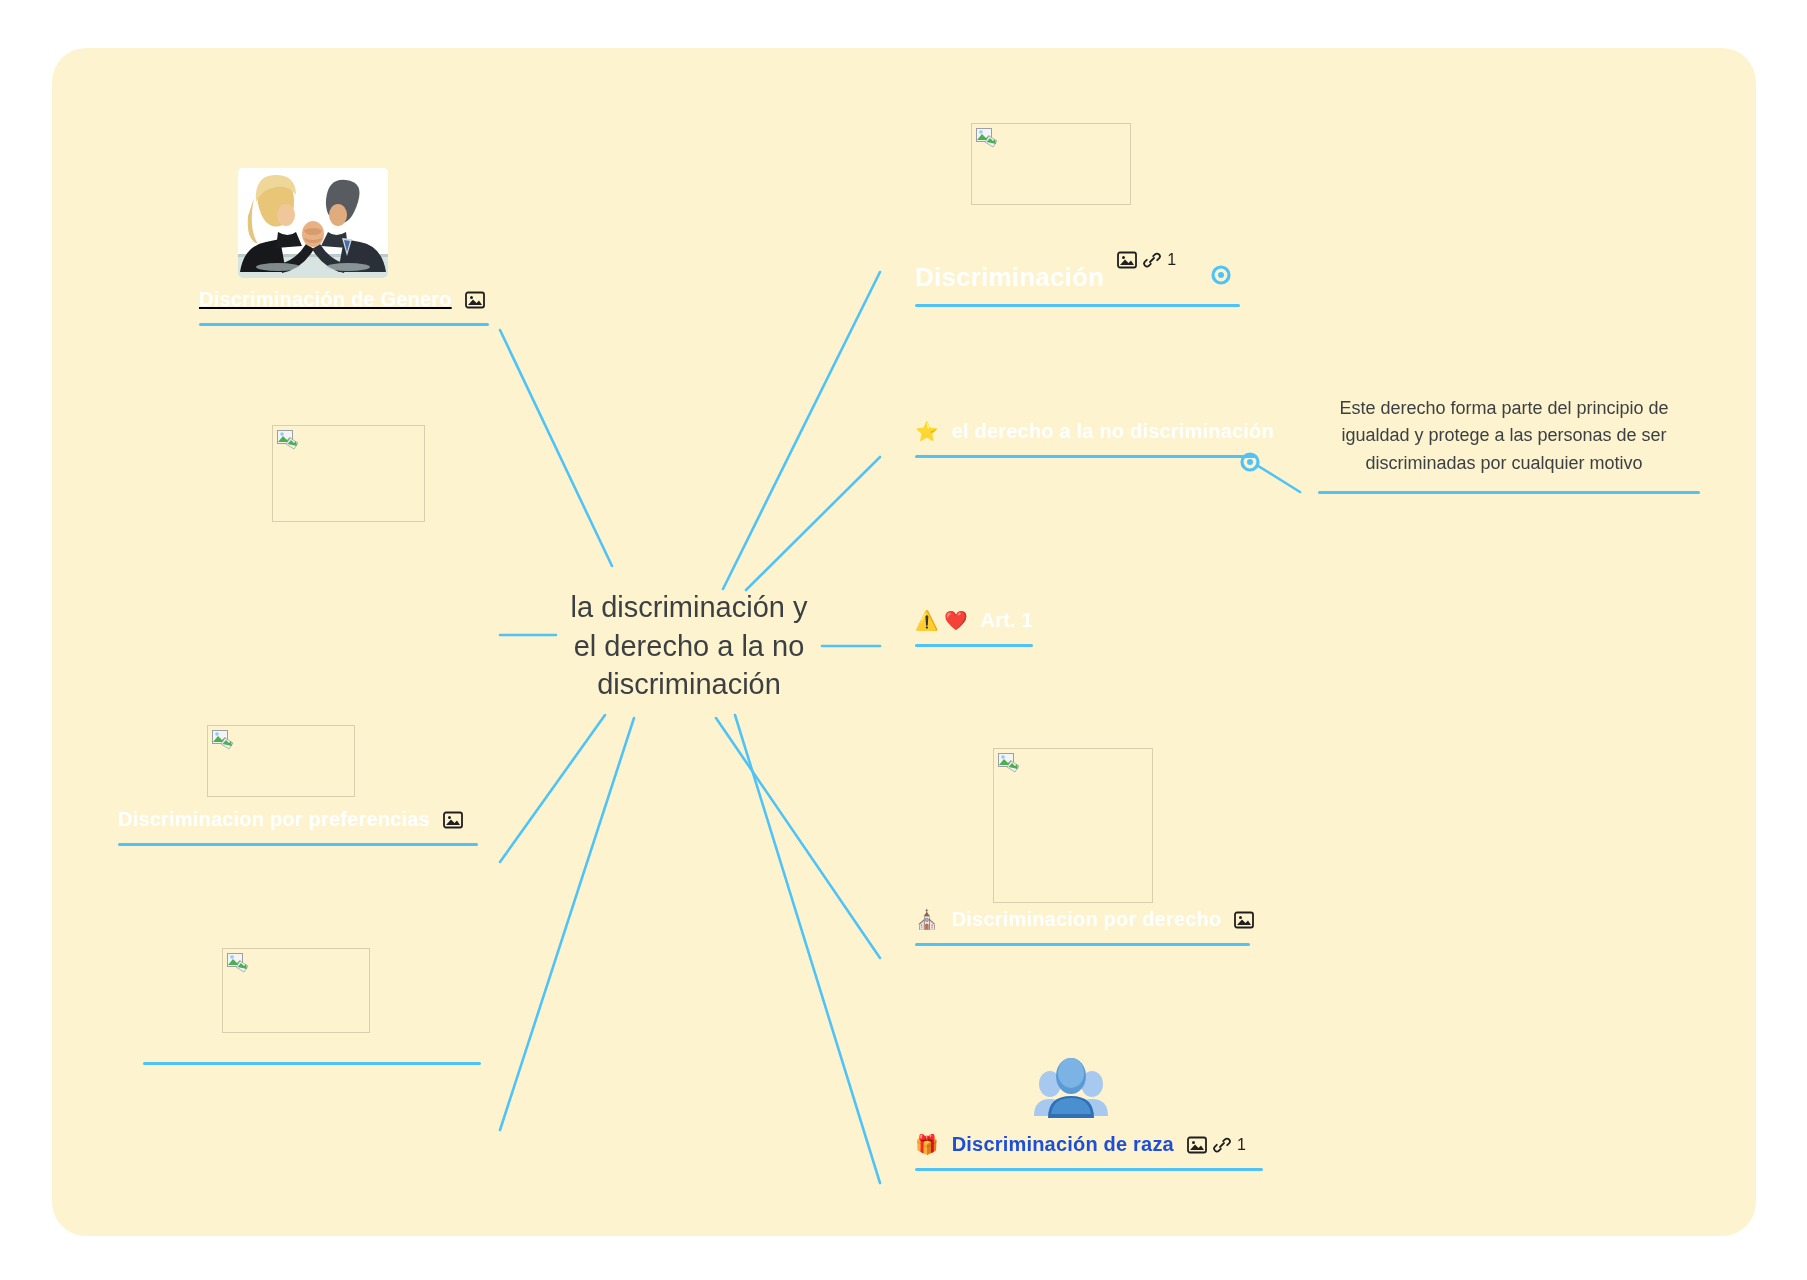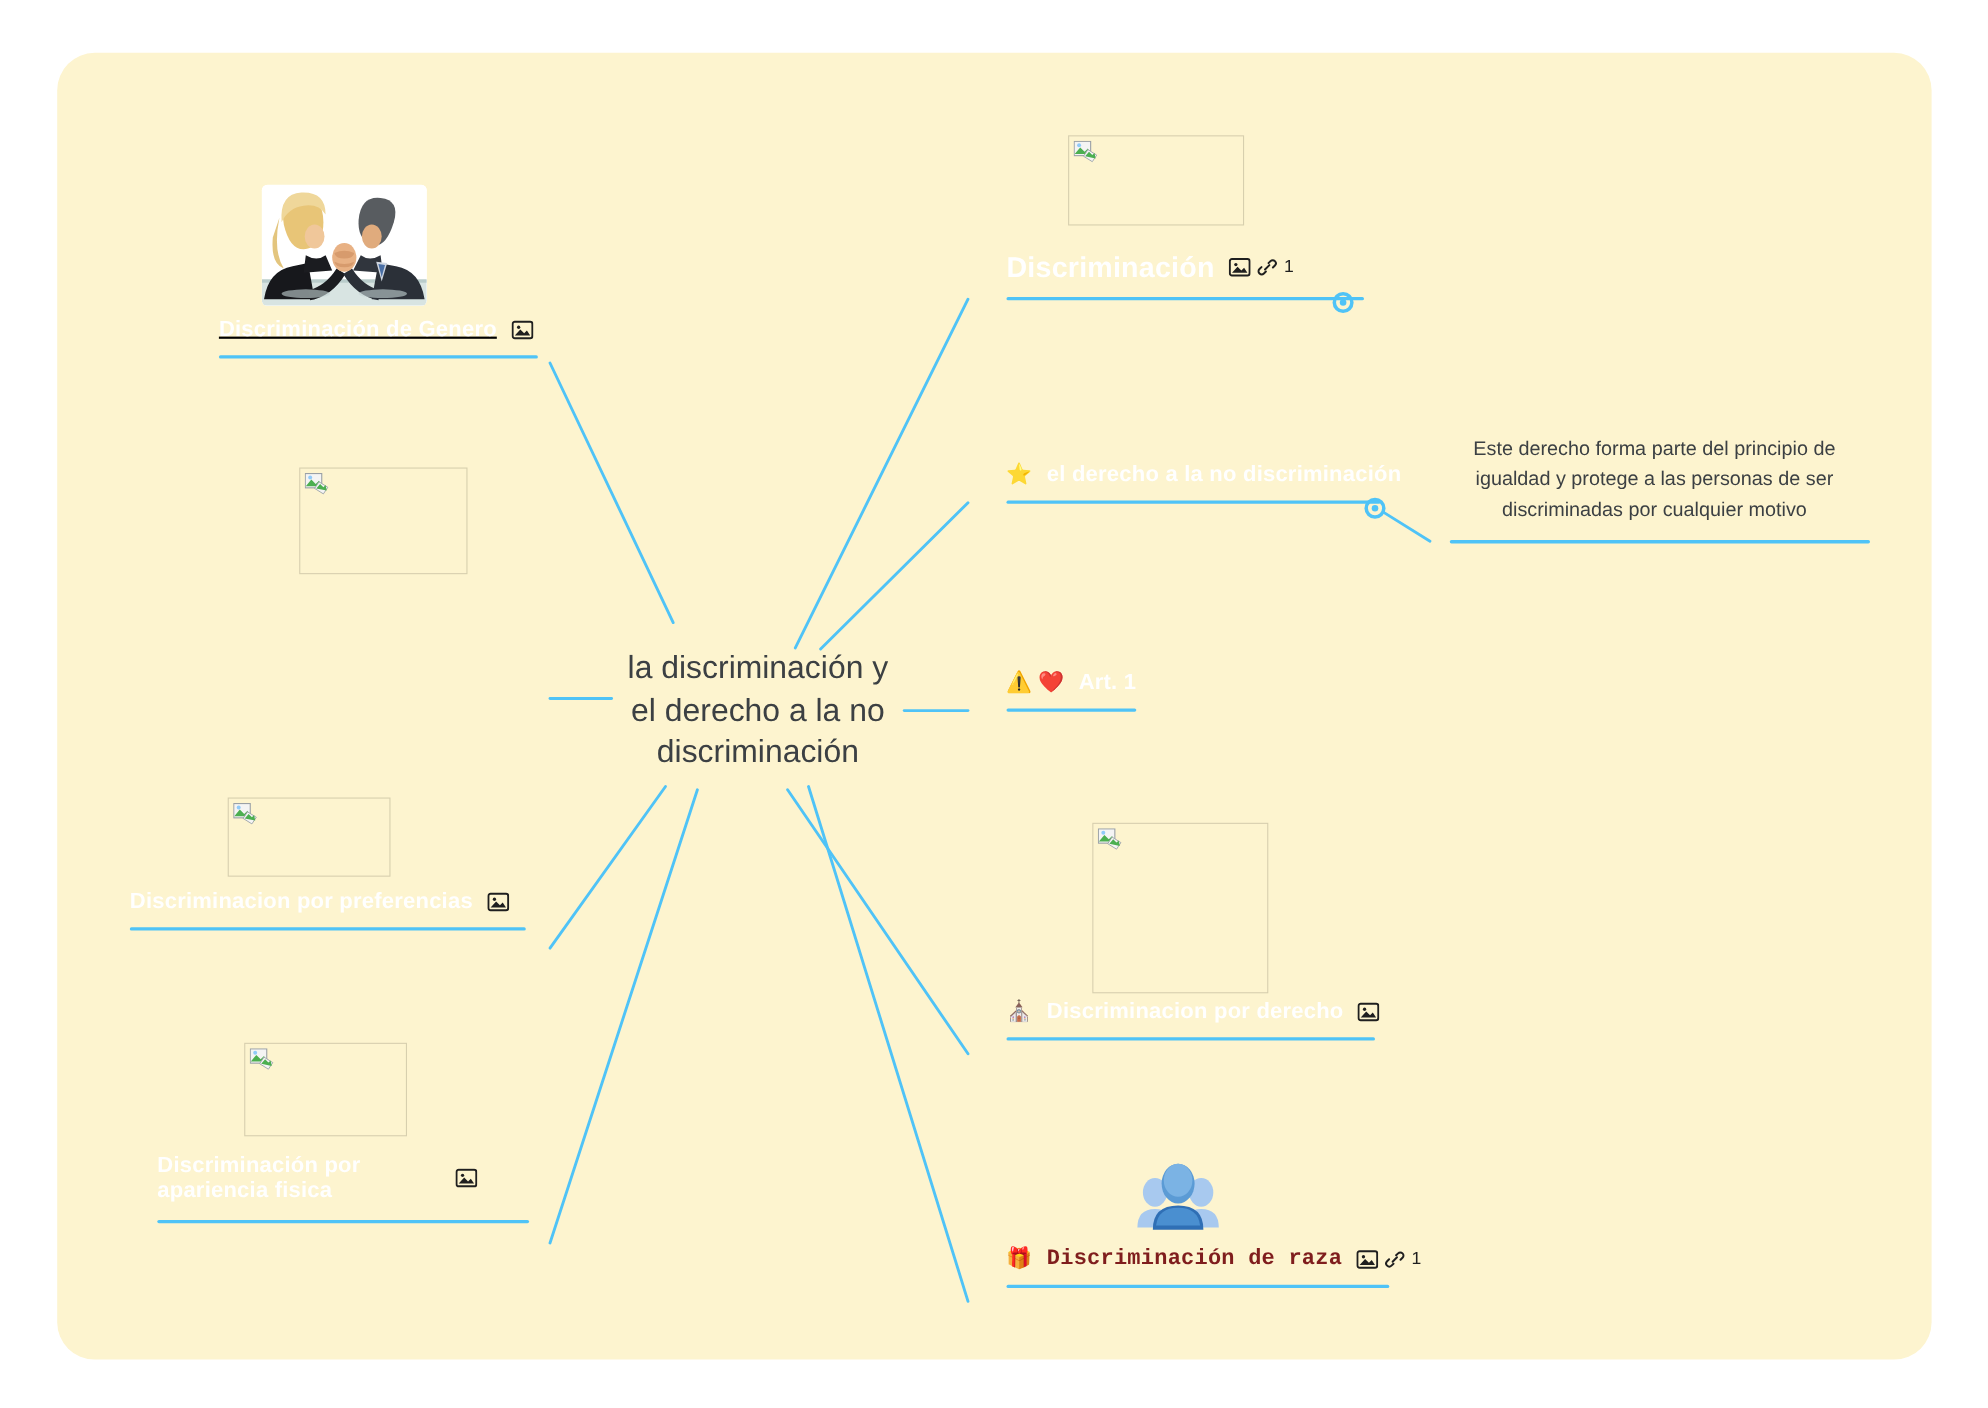--- a/index.html
+++ b/index.html
@@ -54,26 +54,26 @@
 
   .node-label {
     font-size: 20px;
     font-weight: 700;
     color: #ffffff;
     letter-spacing: 0.2px;
     line-height: 1.17;
   }
 
   .node-label.dark {
-    color: #7f1d1d;
-    font-family: Liberation Mono, monospace;
+    color: #1d4ed8;
   }
 
   .node-label.big {
     font-size: 26px;
+    margin-top: 34px;
   }
 
   .node-label.wrap {
     white-space: normal;
   }
 
   .node-underline {
     height: 3px;
     background: #4fc3f7;
     border-radius: 2px;
@@ -413,28 +413,16 @@
       <svg viewBox="0 0 22 20" width="22" height="20">
         <rect x="0.5" y="0.5" width="15" height="13" fill="#f4f4f4" stroke="#9aa0a6"></rect>
         <path d="M1 12 L6 6 L10 10 L13 7 L15 12 Z" fill="#4caf50"></path>
         <circle cx="5" cy="4" r="1.8" fill="#90caf9"></circle>
         <path d="M13 8 L21 13 L17 19 L9 14 Z" fill="#f4f4f4" stroke="#9aa0a6" stroke-width="0.8"></path>
         <path d="M10.5 14 L14 10 L17 13 L19 11 L20 16 Z" fill="#4caf50"></path>
       </svg>
     </span>
   </div>
   <div class="node" style="left:143px; top:1048px;">
-    <div class="node-row">
-      <span class="node-label wrap" style="width:258px;">Discriminación por apariencia fisica</span>
-      <span class="meta">
-        <span class="icon-img">
-          <svg viewBox="0 0 20 18" width="20" height="18">
-            <rect x="1" y="1.5" width="18" height="15" rx="2" fill="none" stroke="#1f1f1f" stroke-width="1.8"></rect>
-            <circle cx="6.5" cy="6.5" r="1.5" fill="#1f1f1f"></circle>
-            <path d="M3 14 L8 8.5 L11.5 12 L14 9.5 L17 14 Z" fill="#1f1f1f"></path>
-          </svg>
-        </span>
-      </span>
-    </div>
     <div class="node-underline" style="width:338px; margin-top:14px;"></div>
   </div>
 
 </div>
 
 </body></html>

